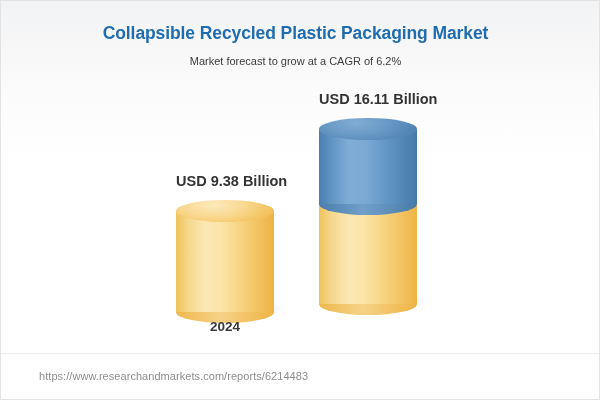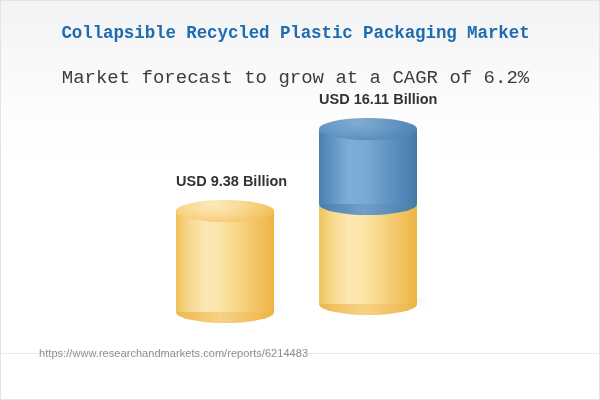--- a/index.html
+++ b/index.html
@@ -22,35 +22,34 @@
     overflow: hidden;
   }
 
   
   .header {
     position: absolute;
     top: 0;
     left: 0;
     width: 589px;
     text-align: center;
-    font-family: Liberation Mono, monospace;
   }
   .chart-title {
     margin: 0;
     padding-top: 22px;
     font-size: 17.5px;
     font-weight: bold;
     color: #1f6cb0;
     letter-spacing: -0.1px;
     line-height: 1.2;
   }
   .chart-subtitle {
-    margin: 14px;
+    margin: 2px;
     padding-top: 9px;
-    font-size: 19px;
+    font-size: 11px;
     font-weight: normal;
     color: #3d3d3d;
     line-height: 1.2;
   }
 
   
   .plot {
     position: absolute;
     left: 0;
     top: 0;
@@ -165,21 +164,21 @@
     position: absolute;
     left: 0;
     top: 352px;
     width: 600px;
     height: 1px;
     background: #ececec;
   }
   .footer {
     position: absolute;
     left: 0;
-    top: 332px;
+    top: 355px;
     width: 496px;
     height: 45px;
   }
   .source-url {
     position: absolute;
     left: 38px;
     top: 14px;
     font-size: 11px;
     color: #8e8e8e;
     letter-spacing: 0.05px;
@@ -246,20 +245,21 @@
         </div>
 
         <div class="seg blue" style="top:11px; height:75px;">
           <div class="seg-bottom-cap"></div>
           <div class="seg-body"></div>
           <div class="seg-top" style="top:-11px;"></div>
         </div>
       </div>
     </div>
 
+    <div class="axis-label" id="axis-label-2024">2024</div>
   </div>
 
   <div class="footer-divider"></div>
   <div class="footer">
     <div class="source-url">https://www.researchandmarkets.com/reports/6214483</div>
   </div>
 
 </div>
 
 </body></html>

